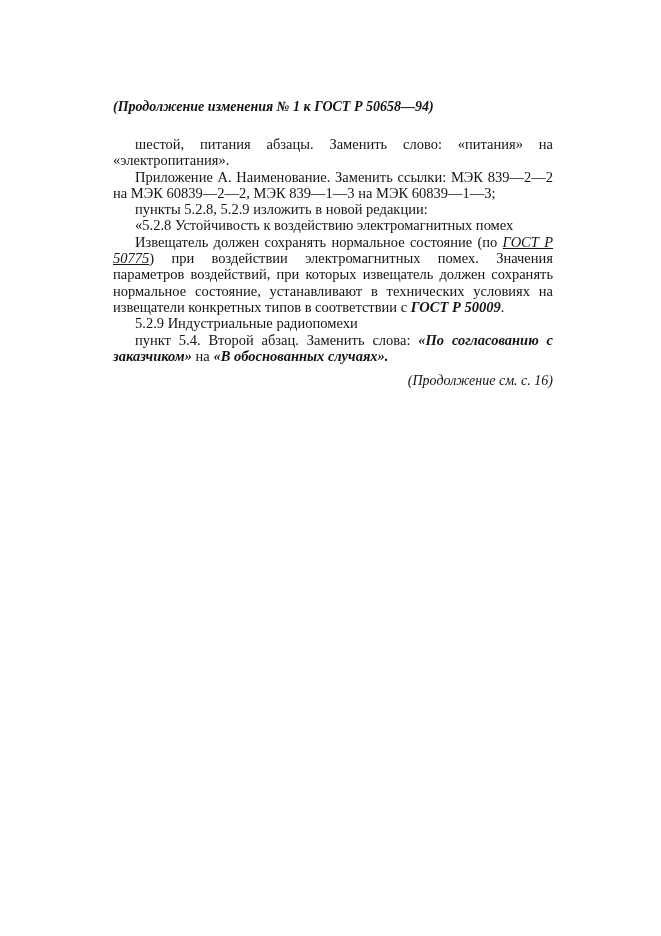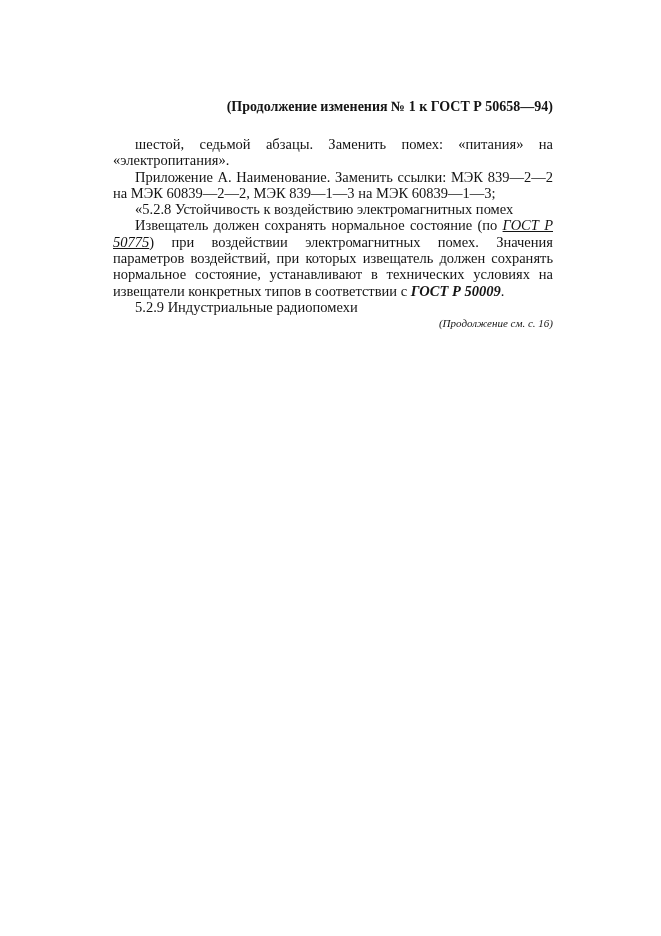--- a/index.html
+++ b/index.html
@@ -19,22 +19,22 @@
   }
   .content {
     position: absolute;
     left: 113px;
     top: 99px;
     width: 440px;
   }
   .doc-header {
     font-size: 14px;
     line-height: 16px;
+    font-style: italic;
     font-weight: bold;
-    text-align: right;
     margin: 0 0 21px 0;
     white-space: nowrap;
   }
   .doc-body {
     font-size: 14.5px;
     line-height: 16.3px;
   }
   .body-para {
     margin: 0;
     text-indent: 22px;
@@ -48,35 +48,37 @@
   }
   .seg-italic-underline {
     font-style: italic;
     text-decoration: underline;
   }
   .seg-bold-italic {
     font-style: italic;
     font-weight: bold;
   }
   .doc-footer {
-    font-size: 11px;
+    font-size: 14px;
     line-height: 16.3px;
     font-style: italic;
     text-align: right;
-    margin-top: 0;
+    margin-top: 9px;
   }
 </style>
 </head>
 <body>
 
 <div class="page">
   <div class="content">
     <div class="doc-header">(Продолжение изменения № 1 к ГОСТ  Р 50658—94)</div>
     <div class="doc-body">
-        <p class="body-para"><span class="seg-normal">шестой, седьмой абзацы. Заменить помех: «питания» на «электропитания».</span></p>
+        <p class="body-para"><span class="seg-normal">шестой, питания абзацы. Заменить слово: «питания» на «электропитания».</span></p>
         <p class="body-para"><span class="seg-normal">Приложение А. Наименование. Заменить ссылки: МЭК 839—2—2 на МЭК 60839—2—2, МЭК 839—1—3 на МЭК 60839—1—3;</span></p>
+        <p class="body-para"><span class="seg-normal">пункты 5.2.8, 5.2.9 изложить в новой редакции:</span></p>
         <p class="body-para"><span class="seg-italic">«5.2.8 Устойчивость к воздействию электромагнитных помех</span></p>
         <p class="body-para"><span class="seg-italic">Извещатель должен сохранять нормальное состояние (по </span><span class="seg-italic-underline">ГОСТ Р 50775</span><span class="seg-italic">) при воздействии электромагнитных помех. Значения параметров воздействий, при которых извещатель должен сохранять нормальное состояние, устанавливают в технических условиях на извещатели конкретных типов в соответствии с </span><span class="seg-bold-italic">ГОСТ Р 50009</span><span class="seg-italic">.</span></p>
         <p class="body-para"><span class="seg-italic">5.2.9 Индустриальные радиопомехи</span></p>
+        <p class="body-para"><span class="seg-normal">пункт 5.4. Второй абзац. Заменить слова: </span><span class="seg-bold-italic">«По согласованию с заказчиком»</span><span class="seg-normal"> на </span><span class="seg-bold-italic">«В обоснованных случаях».</span></p>
       </div>
     <div class="doc-footer">(Продолжение см. с. 16)</div>
   </div>
 </div>
 
 </body></html>

